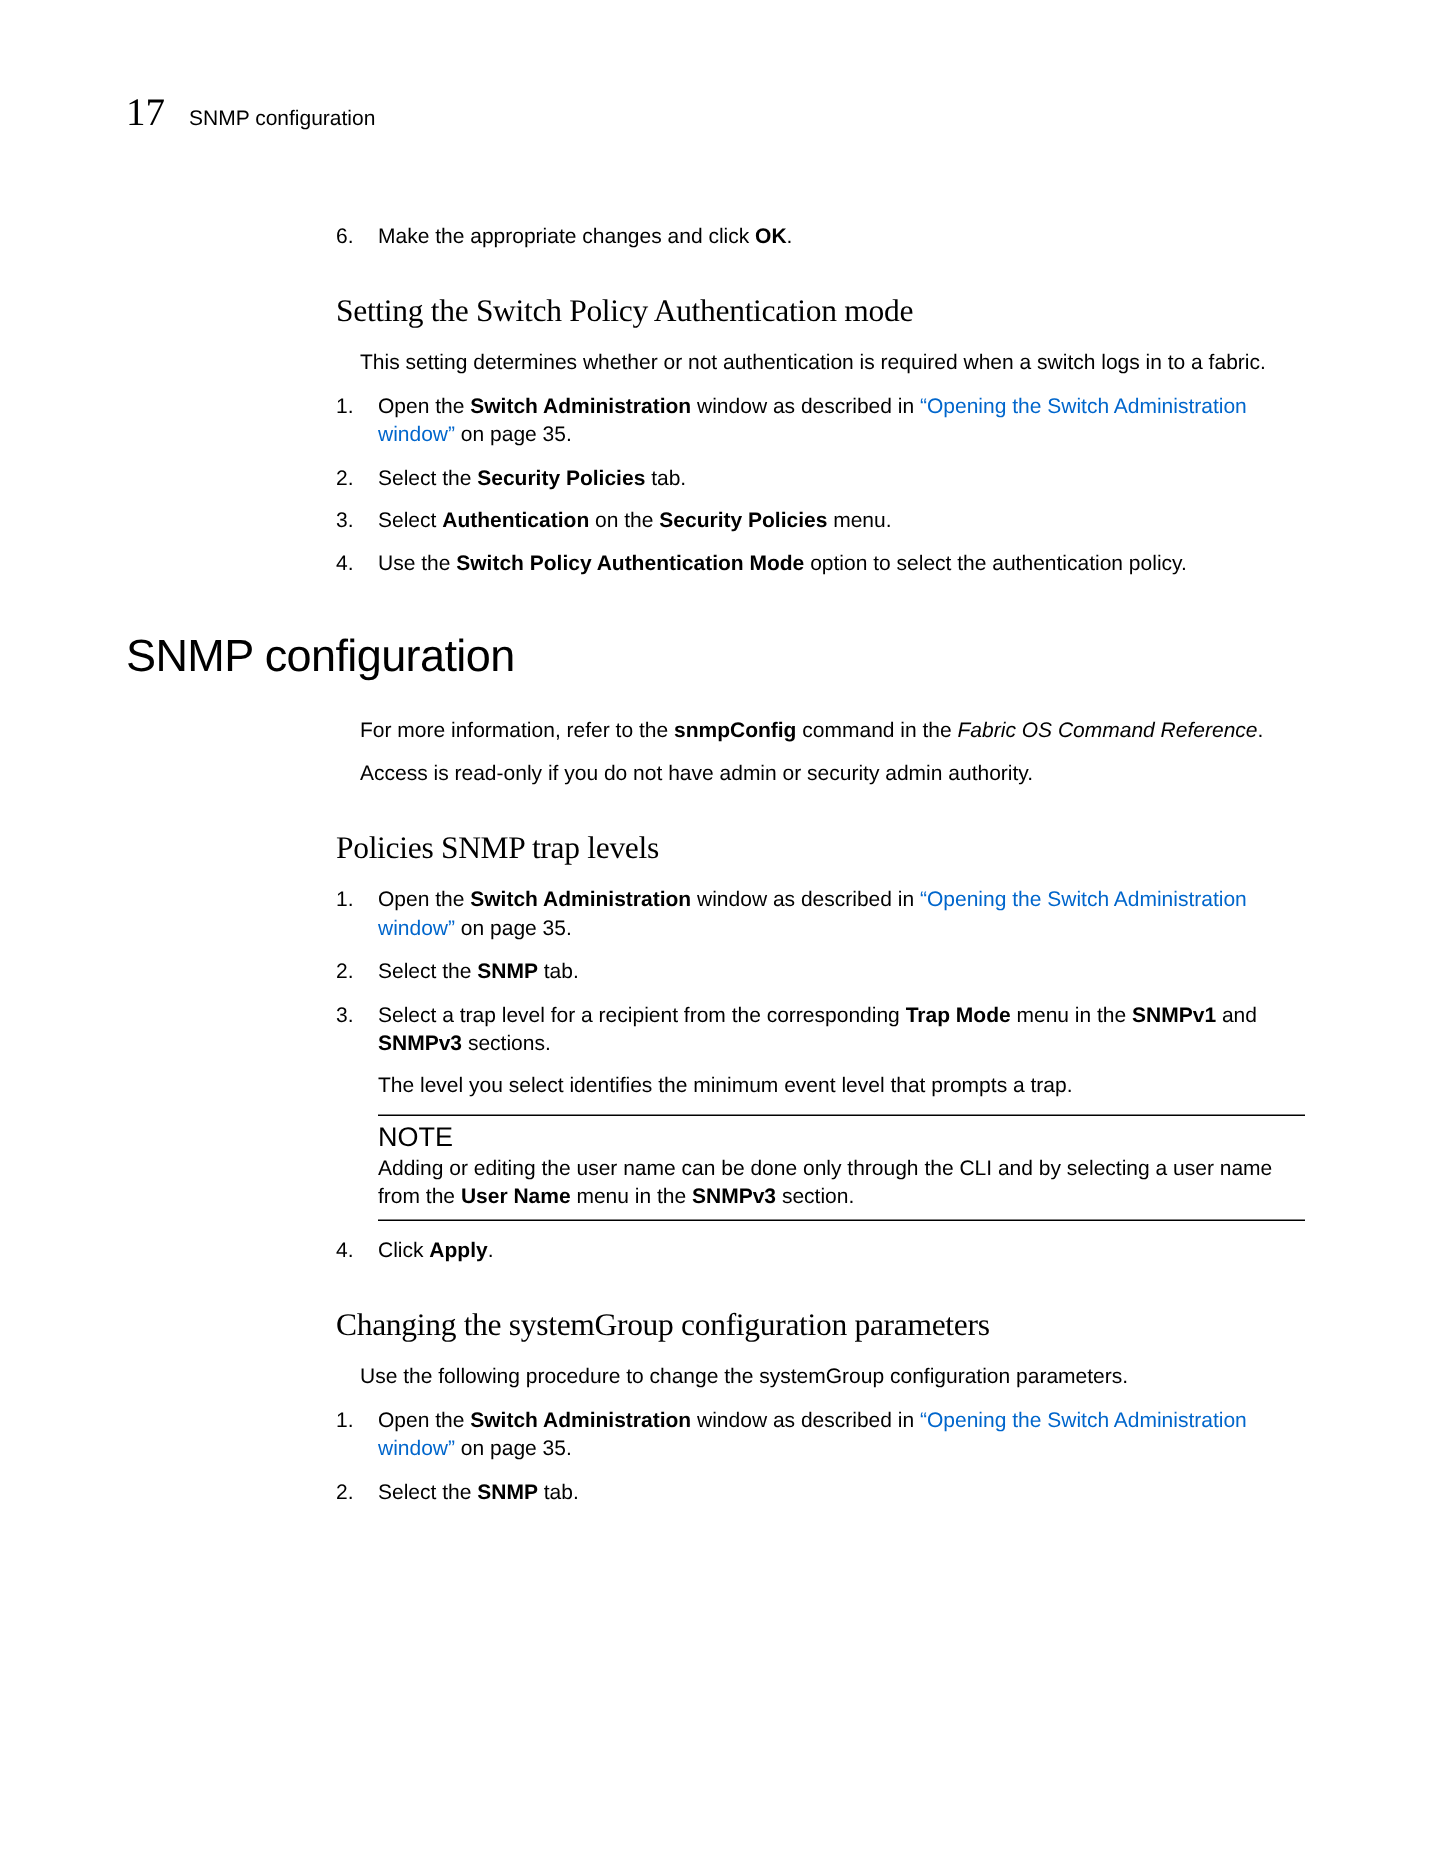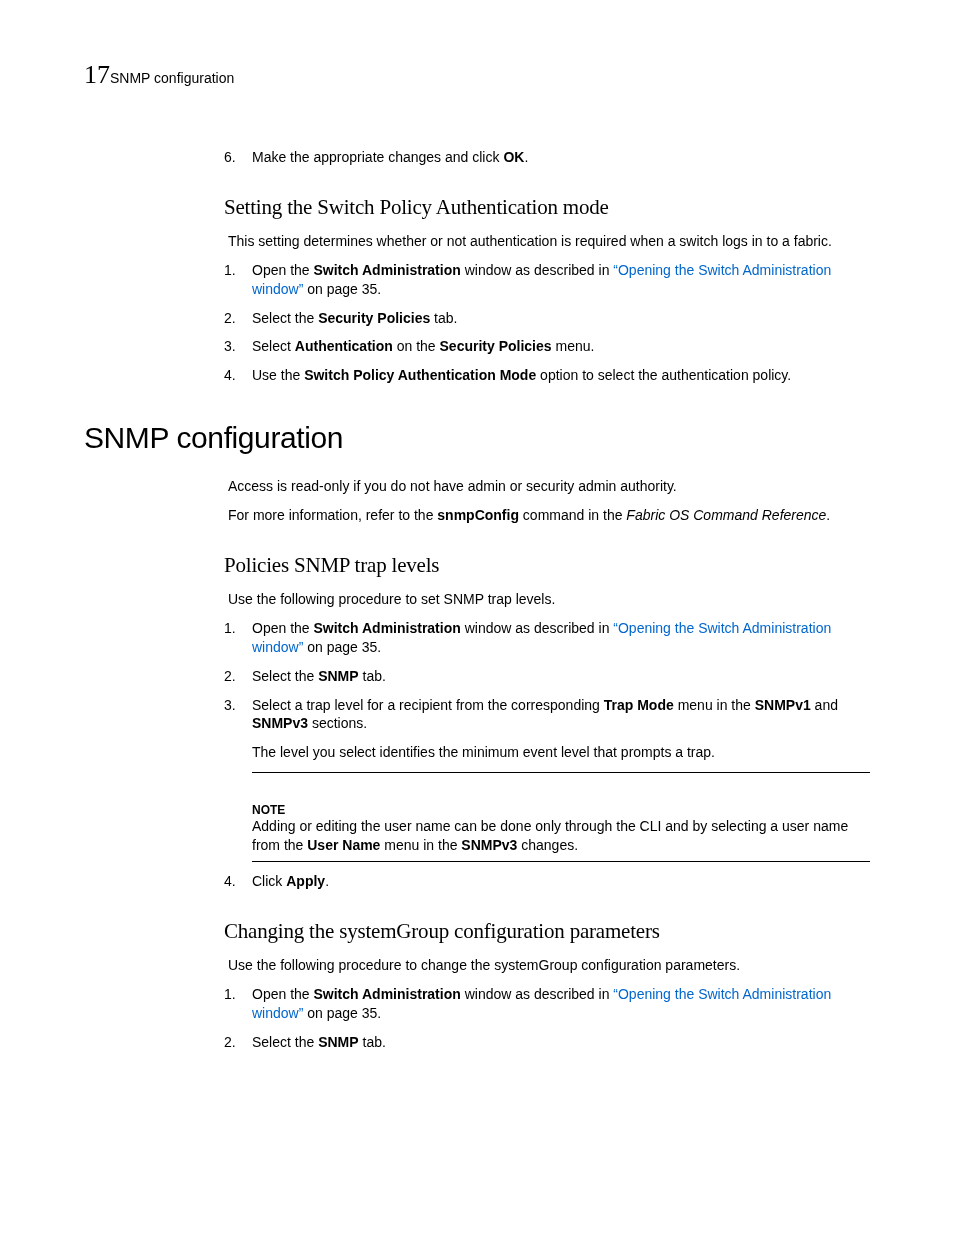--- a/index.html
+++ b/index.html
@@ -10,20 +10,21 @@
     color: #000;
     width: 954px;
   }
   .page {
     padding: 60px 84px 60px 84px;
     box-sizing: border-box;
   }
   .header-line {
     display: flex;
     align-items: baseline;
+    gap: 16px;
     margin-bottom: 58px;
   }
   .chapter-num {
     font-family: Georgia, 'Times New Roman', serif;
     font-size: 26px;
     font-weight: 400;
   }
   .chapter-label {
     font-size: 14px;
     color: #000;
@@ -43,21 +44,21 @@
     font-family: Liberation Serif, serif;
     font-size: 21px;
     font-weight: 400;
     margin: 28px 0 12px 0;
     font-stretch: condensed;
     letter-spacing: -0.2px;
   }
   p {
     font-size: 14px;
     line-height: 1.35;
-    margin: 10px 4px;
+    margin: 10px 16px;
   }
   ol {
     padding-left: 0;
     margin: 10px 0;
     list-style: none;
     counter-reset: item;
   }
   ol > li {
     font-size: 14px;
     line-height: 1.35;
@@ -75,23 +76,22 @@
   ol.start4 > li:first-child::before { content: "4."; }
   .bold { font-weight: 700; }
   .link { color: #0066cc; }
   .note-block {
     border-top: 1.5px solid #000;
     border-bottom: 1.5px solid #000;
     padding: 4px 0 6px 0;
     margin: 10px 0 10px 28px;
   }
   .note-title {
-    font-weight: 700;
-    font-size: 12px;
-    margin-top: 26px;
+    font-weight: 400;
+    font-size: 18px;
   }
   .note-body {
     font-size: 14px;
     line-height: 1.35;
   }
   .sub-p {
     margin-left: 28px;
     font-size: 14px;
     line-height: 1.35;
   }
@@ -129,44 +129,43 @@
       </li>
       <li>
         <span>Use the </span><span class="bold">Switch Policy Authentication Mode</span><span> option to select the authentication policy.</span>
       </li>
     </ol>
   </div>
 
   <div class="h1-main">SNMP configuration</div>
 
   <div class="content">
-    <p>Access is read-only if you do not have admin or security admin authority.</p>
     <p>
       <span>For more information, refer to the </span><span class="bold">snmpConfig</span><span> command in the </span><span class="italic">Fabric OS Command Reference</span><span>.</span>
     </p>
+    <p>Access is read-only if you do not have admin or security admin authority.</p>
 
     <div class="h2">Policies SNMP trap levels</div>
-    <p>Use the following procedure to set SNMP trap levels.</p>
     <ol>
       <li>
         <span>Open the </span><span class="bold">Switch Administration</span><span> window as described in </span><span class="link">“Opening the Switch Administration window”</span><span> on page 35.</span>
       </li>
       <li>
         <span>Select the </span><span class="bold">SNMP</span><span> tab.</span>
       </li>
       <li>
         <span>Select a trap level for a recipient from the corresponding </span><span class="bold">Trap Mode</span><span> menu in the </span><span class="bold">SNMPv1</span><span> and </span><span class="bold">SNMPv3</span><span> sections.</span>
       </li>
     </ol>
     <p class="sub-p">The level you select identifies the minimum event level that prompts a trap.</p>
 
     <div class="note-block">
       <div class="note-title">NOTE</div>
       <div class="note-body">
-        <span>Adding or editing the user name can be done only through the CLI and by selecting a user name from the </span><span class="bold">User Name</span><span> menu in the </span><span class="bold">SNMPv3</span><span> changes.</span>
+        <span>Adding or editing the user name can be done only through the CLI and by selecting a user name from the </span><span class="bold">User Name</span><span> menu in the </span><span class="bold">SNMPv3</span><span> section.</span>
       </div>
     </div>
 
     <ol class="start4">
       <li>
         <span>Click </span><span class="bold">Apply</span><span>.</span>
       </li>
     </ol>
 
     <div class="h2">Changing the systemGroup configuration parameters</div>

